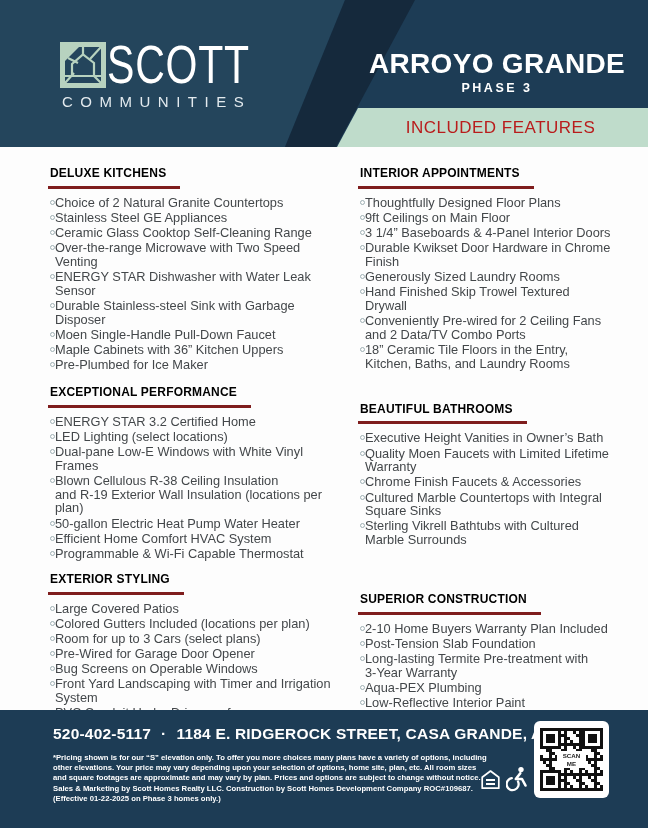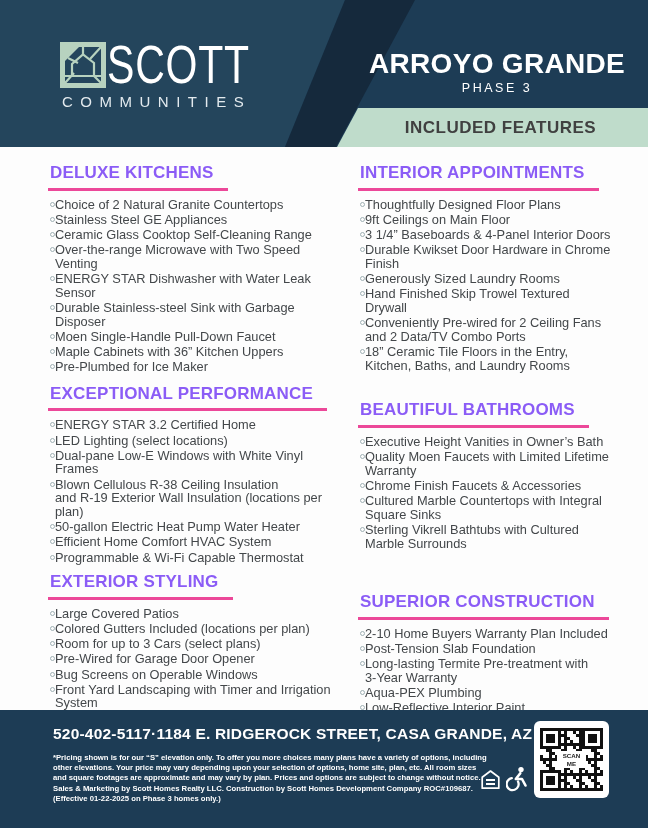--- a/index.html
+++ b/index.html
@@ -8,51 +8,51 @@
 
   
   .header { position:absolute; left:0; top:0; width:648px; height:147px; background:#1d3c55; }
   .header-light { position:absolute; left:0; top:0; width:420px; height:147px; background:#24455c;
                   clip-path:polygon(0 0, 345px 0, 285px 100%, 0 100%); }
   .header-wedge { position:absolute; left:0; top:0; width:460px; height:147px; background:#15293c;
                   clip-path:polygon(345px 0, 415px 0, 336px 100%, 285px 100%); }
   .band { position:absolute; left:337px; top:108px; width:311px; height:39px; background:#bfdccb;
           clip-path:polygon(21px 0, 100% 0, 100% 100%, 0 100%);
           display:flex; align-items:center; justify-content:center; }
-  .band-text { color:#404040; font-weight:700; font-size:17px; letter-spacing:.5px; padding-left:16px; }
+  .band-text { color:#b91c1c; font-weight:400; font-size:17px; letter-spacing:.5px; padding-left:16px; }
 
   .logo-mark { position:absolute; left:60px; top:42px; width:46px; height:46px; }
   .logo-scott { position:absolute; left:107px; top:37px; color:#fff; font-size:54px; line-height:1;
                 font-weight:400; letter-spacing:1px; transform:scaleX(.76); transform-origin:left top; }
   .logo-comm { position:absolute; left:62px; top:93px; color:#e3eaee; font-size:15px; letter-spacing:7.5px; }
 
   .header-right { position:absolute; left:346px; top:50px; width:302px; text-align:center; }
   .community { color:#fff; font-size:28px; font-weight:800; line-height:1; letter-spacing:.3px; }
-  .phase { color:#fff; font-size:12.5px; font-weight:400; letter-spacing:2.5px; margin-top:3px; }
+  .phase { color:#fff; font-size:12.5px; font-weight:700; letter-spacing:2.5px; margin-top:3px; }
 
   
   .col { position:absolute; top:163px; }
   .col-left  { left:48px;  width:302px; }
   .col-right { left:358px; width:286px; }
 
-  .sec-title { display:inline-block; color:#8b5cf6; font-size:17px; font-weight:700; line-height:1.15;
-               letter-spacing:.2px; border-bottom:3px solid #ec4899; padding:0 14px 5px 2px; }
+  .sec-title { display:inline-block; color:#000000; font-size:12px; font-weight:700; line-height:1.15;
+               letter-spacing:.2px; border-bottom:3px solid #7f1d1d; padding:0 14px 5px 2px; }
   .sec ul { list-style:none; margin-top:7px; }
   .sec li { display:flex; align-items:flex-start; margin:0 0 1.5px 2px; }
   .blt { width:5px; height:5px; border:1.4px solid #9fb0b4; border-radius:50%; margin-top:4px; flex:none; }
   .txt { font-size:12.8px; line-height:1.07; color:#43474a; white-space:pre-line; }
 
   .sec-performance { margin-top:10px; }
   .sec-exterior { margin-top:8px; }
   .sec-bathrooms { margin-top:28px; }
   .sec-construction { margin-top:42px; }
 
   
   .footer { position:absolute; left:0; top:710px; width:648px; height:118px; background:#1d3c55; }
-  .contact { position:absolute; left:53px; top:15px; display:flex; align-items:center;
+  .contact { position:absolute; left:53px; top:15px; display:flex; gap:10px; align-items:center;
              color:#fff; font-weight:700; font-size:15.5px; letter-spacing:.2px; }
   .disclaimer { position:absolute; left:53px; top:43px; width:434px; color:#fff;
                 font-size:7.7px; font-weight:700; line-height:1.33; }
   .eh-icon  { position:absolute; left:480px; top:59px; }
   .ada-icon { position:absolute; left:506px; top:56px; }
   .qr { position:absolute; left:534px; top:11px; width:75px; height:77px; background:#fff;
         border-radius:6px; display:flex; align-items:center; justify-content:center; }
 </style>
 </head>
 <body>

